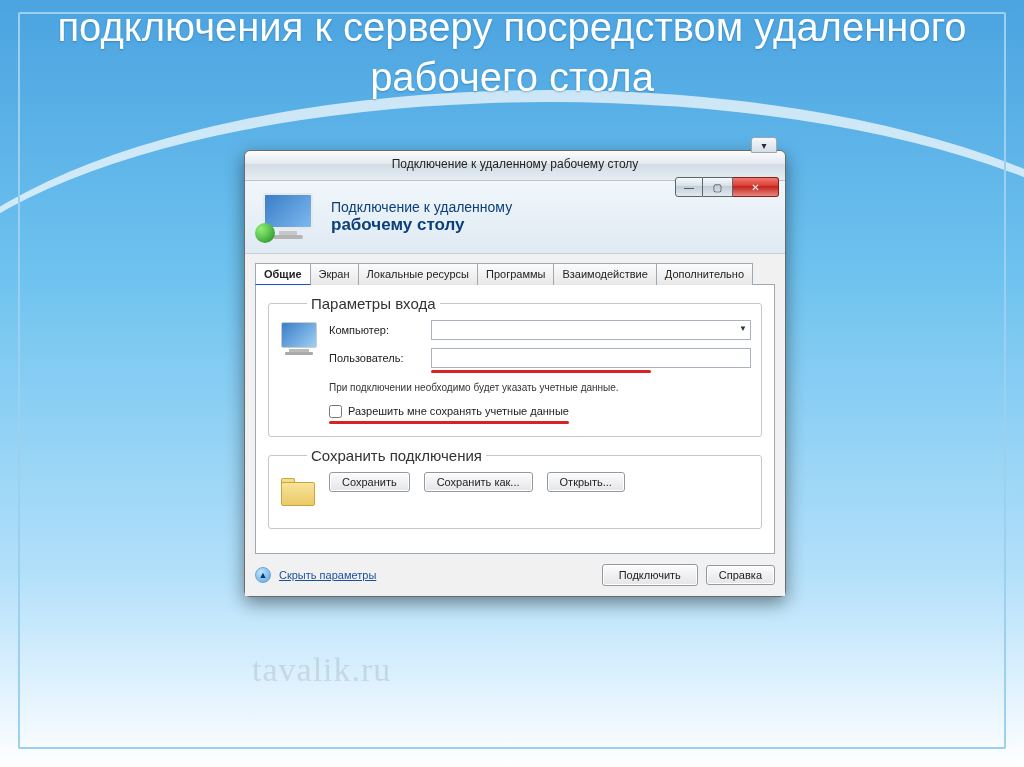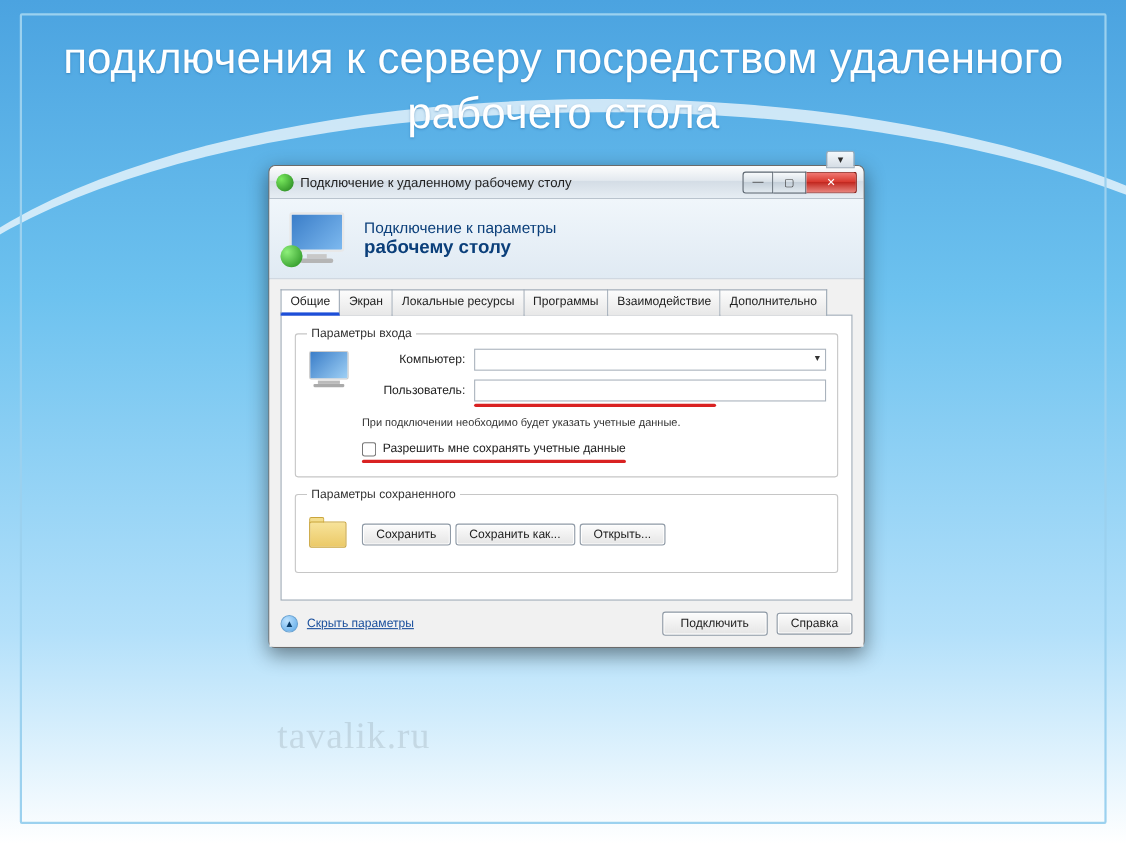--- a/index.html
+++ b/index.html
@@ -7,41 +7,41 @@
     width: 1024px; height: 767px;
     background: linear-gradient(to bottom, #4ba3e0 0%, #6dc2ef 35%, #b3e0fa 75%, #ffffff 100%);
     position: relative; overflow: hidden;
   }
   .slide-wave {
     position: absolute; left: -100px; top: 90px; width: 1300px; height: 250px;
     border-top: 12px solid #ffffff; border-radius: 50% 50% 0 0 / 100% 100% 0 0;
     opacity: .7;
   }
   .slide-title {
-    position: absolute; top: 28px; left: 0; right: 0; text-align: center;
+    position: absolute; top: 2px; left: 0; right: 0; text-align: center;
     color: #ffffff; font-size: 40px; line-height: 1.25;
     text-shadow: 0 1px 2px rgba(0,70,130,.35);
   }
   .slide-frame {
     position: absolute; left: 18px; top: 12px; right: 18px; bottom: 18px;
     border: 2px solid #9bd1ef; border-radius: 2px; pointer-events: none;
   }
 
   
   .window {
     position: absolute; left: 244px; top: 150px; width: 542px;
     background: #f1f1f1; border: 1px solid #6b6b6b; border-radius: 6px;
     box-shadow: 0 6px 18px rgba(0,0,0,.45);
     overflow: visible;
   }
   .titlebar {
     height: 30px; display: flex; align-items: center;
     background: linear-gradient(to bottom,#fdfdfd,#e3e9ef 45%,#d3dce5 46%,#e6edf3);
     border-bottom: 1px solid #b9c3cd; border-radius: 6px 6px 0 0;
-    padding: 0 6px; gap: 6px; font-size: 12px; color: #222;
+    padding: 0 6px; gap: 6px; font-size: 12px; color: #222; flex-direction: column;
   }
   .titlebar .ticon {
     width: 16px; height: 16px; border-radius: 50%;
     background: radial-gradient(circle at 30% 30%, #7aea5f, #1f7d1a);
     position: relative;
   }
   .winbtns { margin-left: auto; display: flex; gap: 0; }
   .winbtn {
     width: 30px; height: 20px; border: 1px solid #5c6670; border-left: none;
     background: linear-gradient(to bottom,#f8fafc,#d8e0e7 45%,#c2cdd7 46%,#e2eaf0);
@@ -88,30 +88,30 @@
   .header-text .l1 { font-size:14px; color:#0b3f7a; }
   .header-text .l2 { font-size:17px; color:#0b3f7a; font-weight:bold; }
 
   .client-area { padding: 8px 10px 10px 10px; background:#f1f1f1;}
   .tabs { display:flex; font-size:11px; color:#222; }
   .tab {
     padding:4px 8px; border:1px solid #9da9b5; background:linear-gradient(to bottom,#fcfcfc,#e7e7e7);
     border-bottom:none; position:relative; top:1px;
   }
   .tab + .tab { border-left:none; }
-  .tab.active { background:#fff; border-bottom:3px solid #1d4ed8; z-index:2; font-weight:normal;}
+  .tab.active { background:#fff; border-bottom:1px solid #1d4ed8; z-index:2; font-weight:bold;}
   .tabpanel {
     border:1px solid #9da9b5; background:#fff; padding:10px 12px 14px;
   }
 
   fieldset.group {
     border:1px solid #c6c6c6; border-radius:3px; margin-bottom:10px;
     padding: 8px 10px 12px;
   }
-  fieldset.group legend { font-size:11px; color:#333; padding:0 4px; }
+  fieldset.group legend { font-size:15px; color:#333; padding:0 4px;margin-left:28px; }
   .group-row { display:flex; align-items:flex-start; gap:10px; }
   .smallmon {
     width:40px; height:40px; flex:none; position:relative; margin-top:2px;
   }
   .smallmon .scr {
     width:36px; height:26px; background:linear-gradient(135deg,#3a7dc8,#9fd0f5);
     border:1px solid #ccc; border-radius:2px; margin:0 auto;
   }
   .smallmon .ft { width:20px; height:3px; background:#bbb; margin:1px auto 0;}
   .smallmon .bs { width:28px; height:3px; background:#aaa; margin:0 auto; border-radius:1px;}
@@ -122,37 +122,37 @@
     position:absolute; left:2px; top:6px; width:34px; height:24px;
     background:linear-gradient(to bottom,#f7e39a,#ebc967); border:1px solid #caa53c; border-radius:2px;
   }
   .folder-icon .tab2 {
     position:absolute; left:2px; top:2px; width:14px; height:6px;
     background:#f3dd8d; border:1px solid #caa53c; border-bottom:none; border-radius:2px 2px 0 0;
   }
   .fields { flex:1; font-size:11px; color:#222; }
   .fields .hint { margin-bottom:8px; }
   .frow { display:flex; align-items:center; margin-bottom:8px; gap:8px;}
-  .frow label { width:94px;text-align:right; }
+  .frow label { width:94px; }
   .txtwrap { flex:1; position:relative;}
   .textbox {
     width:100%; height:20px; border:1px solid #aab3bd; background:#fff;
     font-size:11px; padding:0 18px 0 4px;
   }
   .combo-arrow {
     position:absolute; right:3px; top:3px; width:10px; height:10px;
     display:flex; align-items:center; justify-content:center; font-size:8px; color:#333;
   }
   .redline { height:3px; background:#d92222; margin:-6px 0 8px 102px; width:220px; border-radius:2px;}
   .redline2 { height:3px; background:#d92222; margin-top:3px; width:240px; border-radius:2px;}
   .note { font-size:10px; color:#333; margin:2px 0 10px; line-height:1.35;}
   .chk { display:flex; gap:6px; font-size:11px;}
   .chk input { width:13px; height:13px;}
   .descr { font-size:11px; color:#222; line-height:1.35; margin-top:2px;}
-  .btnrow { display:flex; gap:4px; margin-top:12px; }
+  .btnrow { display:flex; gap:14px; margin-top:0; }
   .btn {
     font-size:11px; padding:3px 12px; color:#222;
     background:linear-gradient(to bottom,#fcfcfc,#e5e5e5);
     border:1px solid #8f9aa6; border-radius:3px;
     box-shadow: inset 0 0 0 1px #fff;
   }
   .footer-row {
     display:flex; align-items:center; gap:8px; margin-top:10px;
   }
   .footer-row .link { font-size:11px; color:#1a4f9c; display:flex; align-items:center; gap:4px;}
@@ -201,21 +201,21 @@
   </div>
 
   <div class="header-banner">
     <div class="monitor-icon">
       <div class="screen"></div>
         <div class="base"></div>
         <div class="foot"></div>
         <div class="badge"></div>
     </div>
     <div class="header-text">
-      <div class="l1">Подключение к параметры</div>
+      <div class="l1">Подключение к удаленному</div>
       <div class="l2">рабочему столу</div>
     </div>
   </div>
 
   <div class="client-area">
     <div class="tabs">
       <div class="tab active">Общие</div>
       <div class="tab">Экран</div>
       <div class="tab">Локальные ресурсы</div>
       <div class="tab">Программы</div>
@@ -256,21 +256,21 @@
             <div class="chk">
               <input type="checkbox" style="">
               <span>Разрешить мне сохранять учетные данные</span>
             </div>
             <div class="redline2"></div>
           </div>
         </div>
       </fieldset>
 
       <fieldset class="group">
-        <legend>Параметры сохраненного</legend>
+        <legend>Сохранить подключения</legend>
         <div class="group-row">
           <div class="folder-icon">
             <div class="tab2"></div>
               <div class="back"></div>
           </div>
           <div class="fields">
             <div class="btnrow">
               <button class="btn">Сохранить</button>
               <button class="btn">Сохранить как...</button>
               <button class="btn">Открыть...</button>

